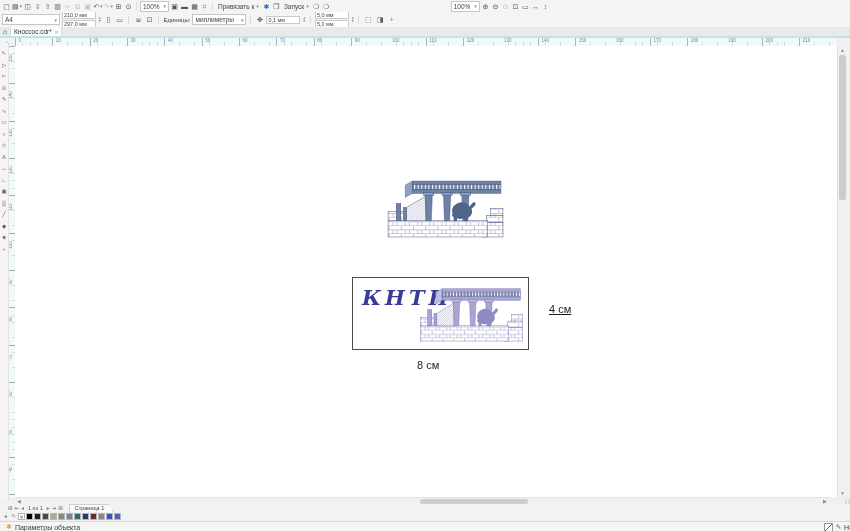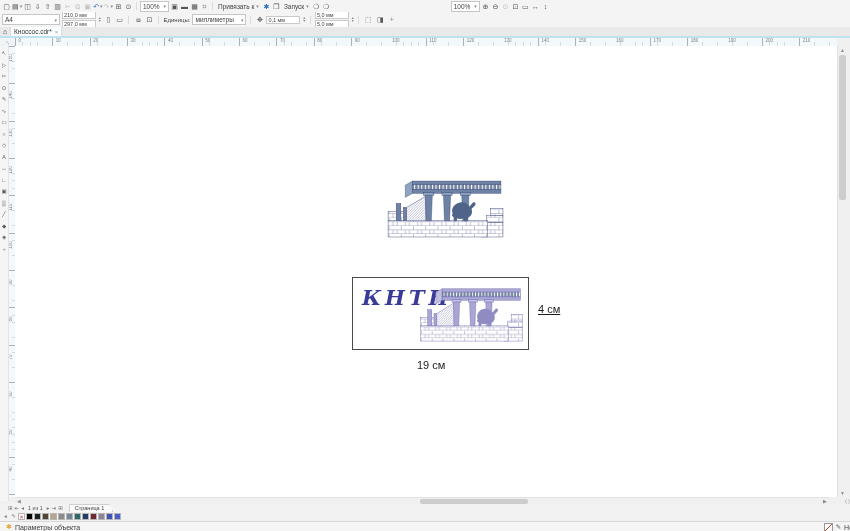--- a/index.html
+++ b/index.html
@@ -68,21 +68,21 @@
        font-size:5.5px;color:#5a5a5a;}
   .tool.add{color:#8a8a8a;}
   
   .canvas{position:absolute;left:15px;top:46px;width:822px;height:451px;background:#ffffff;overflow:hidden;}
   .palace-big{position:absolute;left:368px;top:131px;width:122px;height:61px;}
   .logo-frame{position:absolute;left:337px;top:231px;width:175px;height:71px;border:1px solid #4a4a4a;background:#fff;}
   .logo-text{position:absolute;left:9px;top:9px;font-family:"DejaVu Serif","Liberation Serif",serif;
        font-style:italic;font-weight:bold;font-size:21px;letter-spacing:4px;color:#3a3a99;line-height:1;}
   .palace-small{position:absolute;left:63px;top:7px;width:108px;height:57px;}
   .dim-label{position:absolute;font-size:11px;color:#1d1d1d;}
-  .dim-h{left:523px;top:257px;text-decoration:underline;}
+  .dim-h{left:534px;top:257px;text-decoration:underline;}
   .dim-w{left:402px;top:313px;}
   
   .palace-big  {--ps:#3e4b78;--pf:#6d82a4;--pf2:#8ea3c0;--pb:#50648a;}
   .palace-small{--ps:#6b67ae;--pf:#a9a6d4;--pf2:#c2c0e0;--pb:#8f8cc4;}
   
   .vscroll{position:absolute;left:837px;top:46px;width:9px;height:451px;background:#f0f0f0;border-left:1px solid #e0e0e0;}
   .vscroll .arr{position:absolute;left:0;width:9px;height:8px;font-size:5px;color:#8b8b8b;text-align:center;line-height:8px;}
   .vscroll .arr.up{top:0;} .vscroll .arr.down{bottom:0;}
   .vthumb{position:absolute;left:1px;top:9px;width:7px;height:145px;background:#cdcdcd;border-radius:2px;}
   .hscroll{position:absolute;left:15px;top:497px;width:814px;height:7px;background:#f0f0f0;border-top:1px solid #e2e2e2;}
@@ -366,21 +366,21 @@
     </svg>
 
     <div class="logo-frame">
       <div class="logo-text">КНТН</div>
       <svg class="palace-small" viewBox="0 0 240 120" preserveAspectRatio="none">
         <use href="#palace"></use>
       </svg>
     </div>
 
     <div class="dim-label dim-h">4 см</div>
-    <div class="dim-label dim-w">19 см</div>
+    <div class="dim-label dim-w">8 см</div>
   </div>
 
   <div class="vscroll">
     <span class="arr up">▲</span>
     <span class="vthumb"></span>
     <span class="arr down">▼</span>
   </div>
 
   <div class="hscroll">
     <span class="arr left">◀</span>

